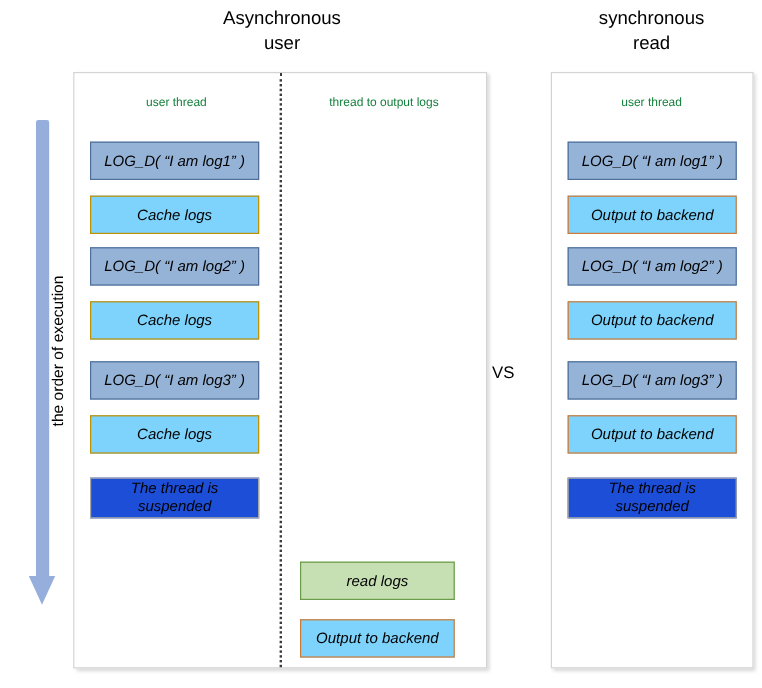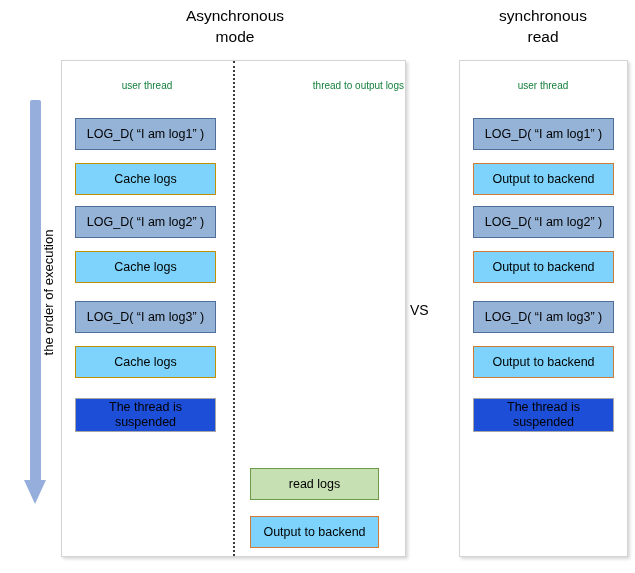--- a/index.html
+++ b/index.html
@@ -51,37 +51,38 @@
 
   
   .col-header {
     position: absolute;
     text-align: center;
     font-size: 10px;
     line-height: 18px;
     color: #15803d;
   }
   #hdr-user-thread-async { left: 62px;  top: 77px; width: 170px; }
-  #hdr-output-logs       { left: 236px; top: 77px; width: 168px; text-align: right; }
+  #hdr-output-logs       { left: 236px; top: 77px; width: 168px; }
   #hdr-user-thread-sync  { left: 460px; top: 77px; width: 166px; }
 
   
   .step {
     position: absolute;
     box-sizing: border-box;
     display: flex;
     align-items: center;
     justify-content: center;
     text-align: center;
     font-size: 12.5px;
     line-height: 15px;
     border-width: 1px;
     border-style: solid;
     white-space: pre-line;
     padding: 0 3px;
+    font-style: italic;
   }
   .blue   { background: #95b3d7; border-color: #4f6f9a; }
   .yellow { background: #7dd3fc; border-color: #bf9000; }
   .orange { background: #7dd3fc; border-color: #d07b35; }
   .green  { background: #c6e0b4; border-color: #6a9b48; }
   .gray   { background: #1d4ed8; border-color: #a6a6a6; }
 
   
   .col-a { left: 75px;  width: 141px; }
   .col-b { left: 250px; width: 129px; }
@@ -134,21 +135,21 @@
     top: 302px;
     width: 44px;
     font-size: 14px;
     color: #000;
   }
 </style>
 </head>
 <body>
 
 <div class="mode-title" id="title-async">Asynchronous
-mode</div>
+user</div>
 
 <div class="mode-title" id="title-sync">synchronous
 read</div>
 
 <div class="panel" id="panel-async"></div>
 <div class="panel" id="panel-sync"></div>
 <div id="divider"></div>
 
 <div class="col-header" id="hdr-user-thread-async">user thread</div>
 

